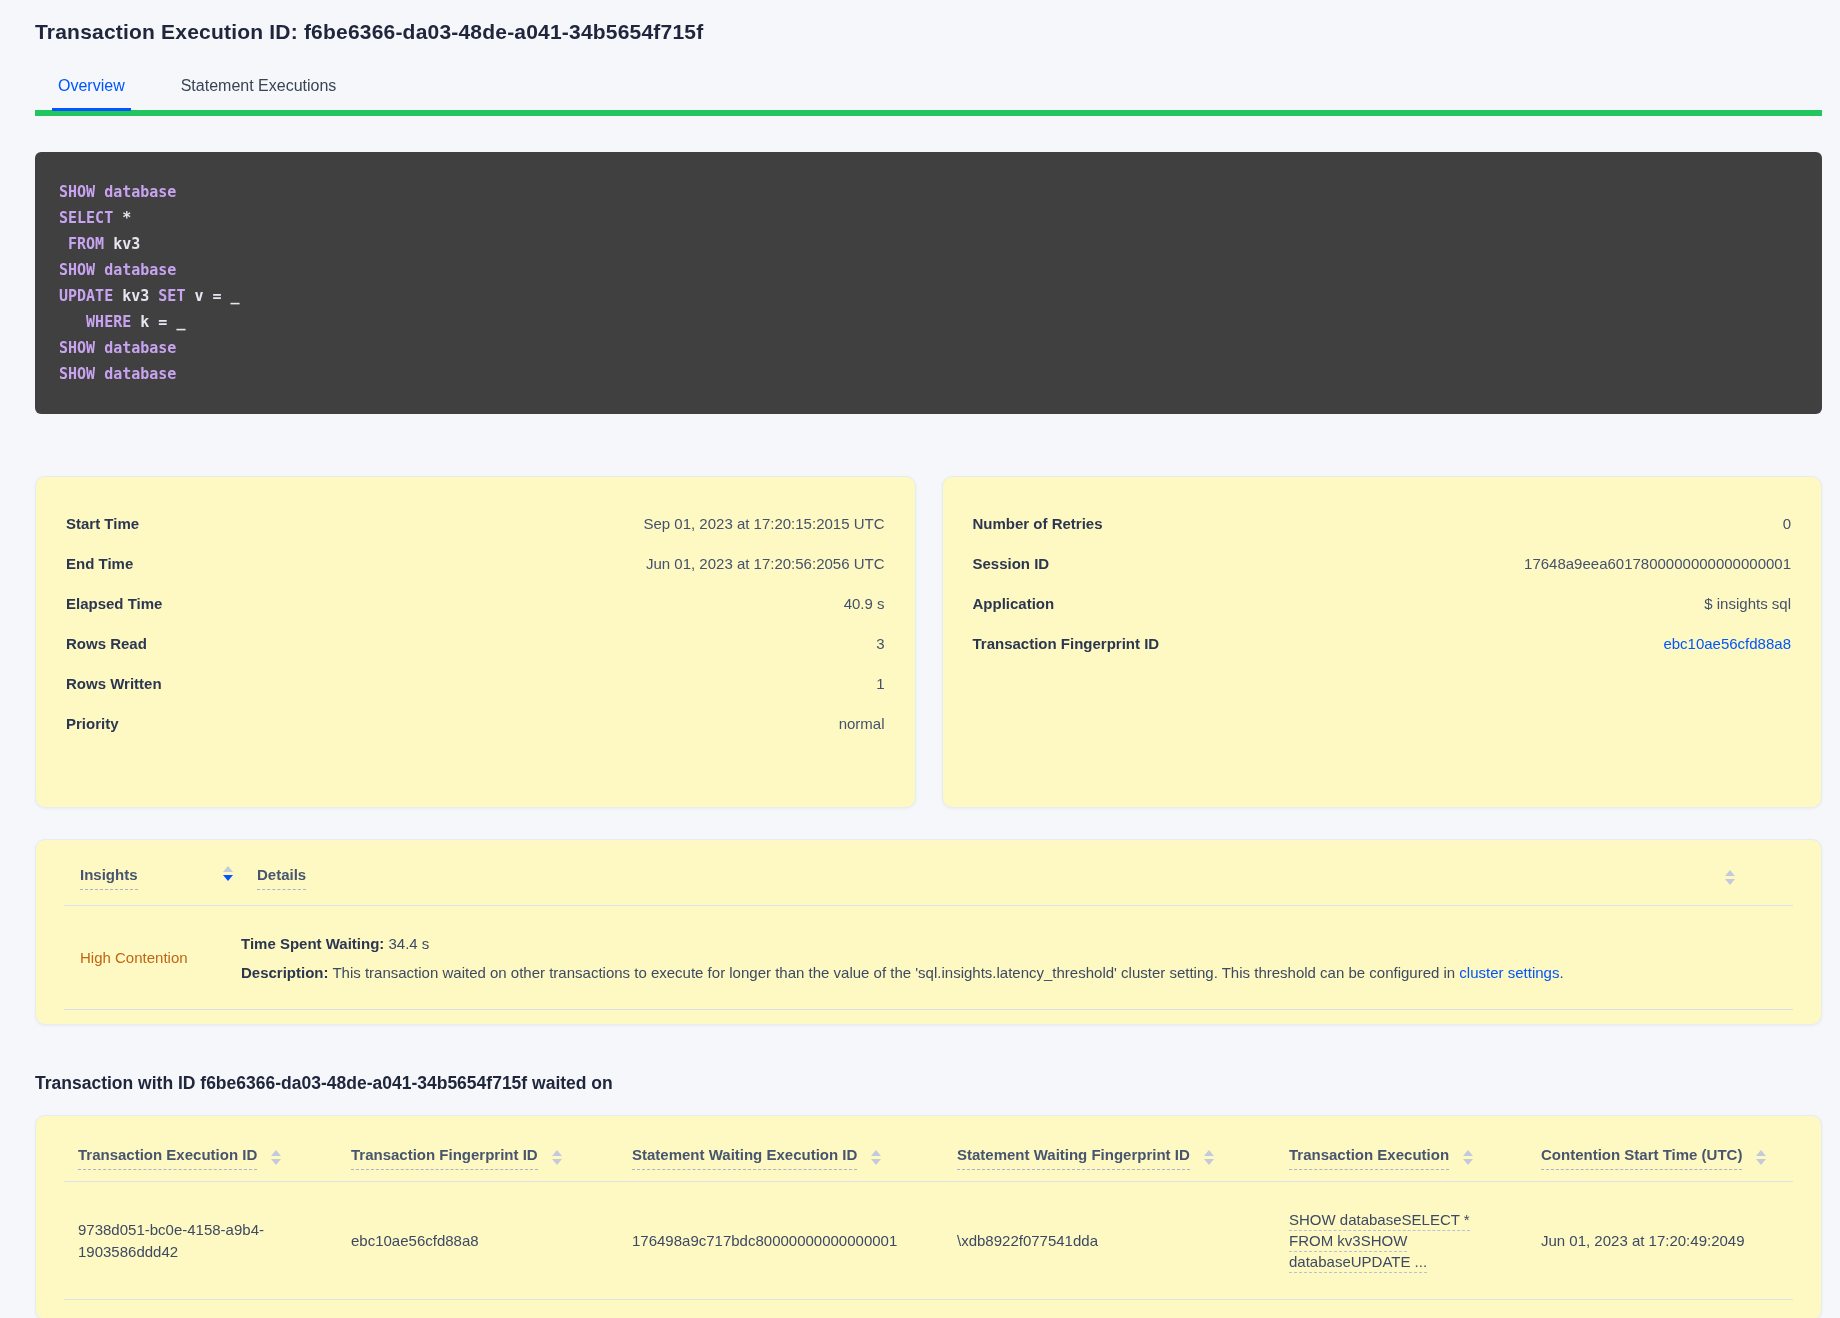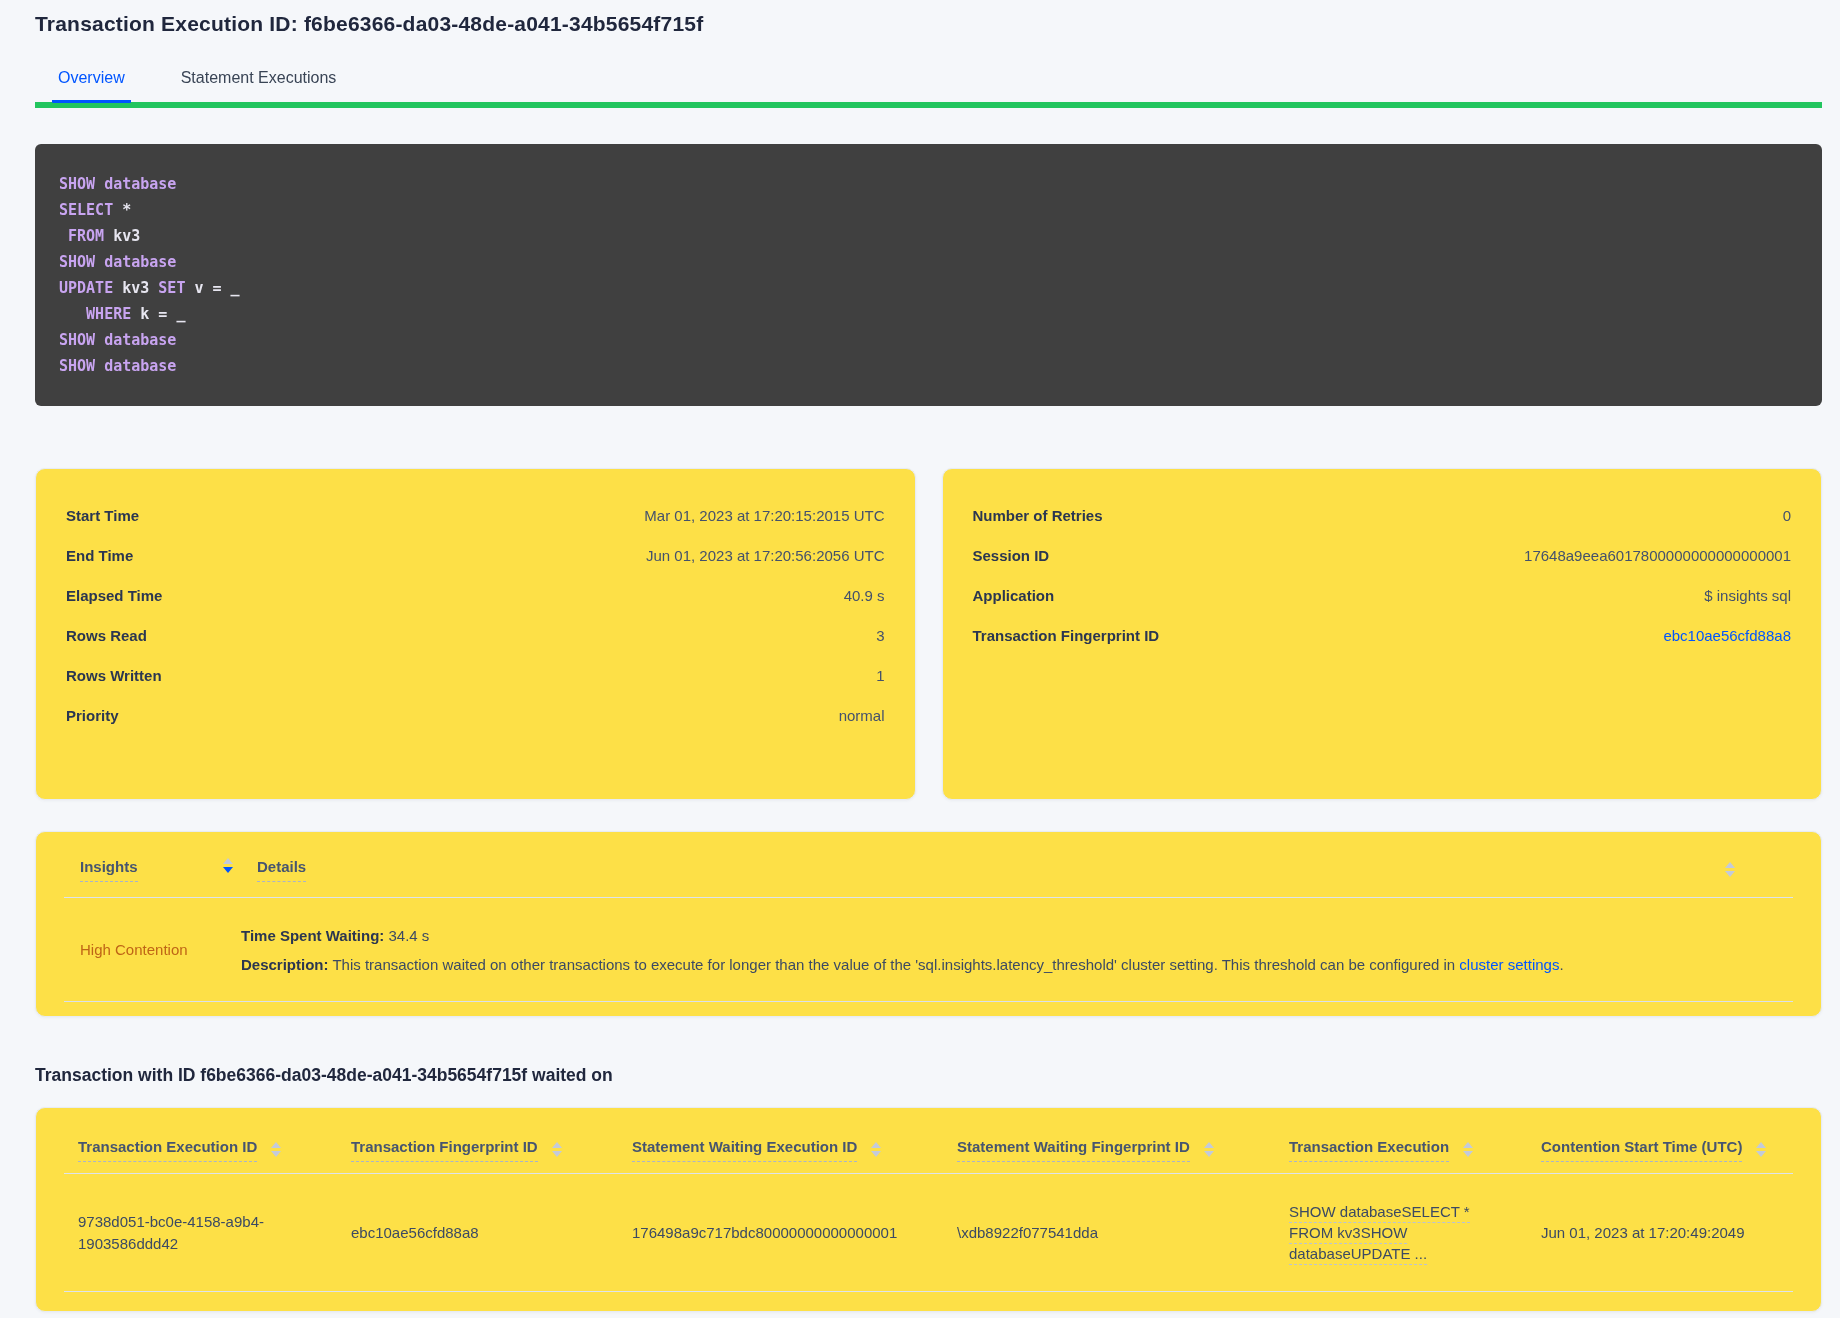--- a/index.html
+++ b/index.html
@@ -7,21 +7,21 @@
   body {
     background:#f5f7fa;
     font-family:"Liberation Sans", sans-serif;
     color:#3c4a63;
     overflow:hidden;
   }
   .content { padding:0 18px 0 35px; }
 
   
   .page-title {
-    margin-top:12px;
+    margin-top:20px;
     font-size:21px;
     font-weight:700;
     color:#20273d;
     letter-spacing:.2px;
   }
 
   
   .tabbar {
     margin-top:27px;
     display:flex;
@@ -54,21 +54,21 @@
     font-weight:700;
     line-height:26px;
     color:#e7e6f0;
     white-space:pre;
   }
   .tok-kw { color:#c8a4f0; }
   .tok-id { color:#e7e6f0; }
 
   
   .card {
-    background:#fde047;
+    background:#fef9c3;
     border:1px solid #e7ecf3;
     border-radius:10px;
     box-shadow:0 1px 3px rgba(44,58,92,.05);
   }
   .stats-row-wrap { margin-top:62px; display:flex; gap:26px; }
   .stats-card { flex:1; height:332px; padding:26px 30px 0 30px; }
   .stat-row {
     height:40px;
     display:flex;
     align-items:center;
@@ -143,21 +143,21 @@
     <div class="tab active">Overview</div>
     <div class="tab">Statement Executions</div>
   </div>
 
   <div class="sql-box" id="sql-box"><div><span class="tok-kw">SHOW database</span></div><div><span class="tok-kw">SELECT</span><span class="tok-id"> *</span></div><div><span class="tok-kw"> FROM</span><span class="tok-id"> kv3</span></div><div><span class="tok-kw">SHOW database</span></div><div><span class="tok-kw">UPDATE</span><span class="tok-id"> kv3 </span><span class="tok-kw">SET</span><span class="tok-id"> v = _</span></div><div><span class="tok-kw">   WHERE</span><span class="tok-id"> k = _</span></div><div><span class="tok-kw">SHOW database</span></div><div><span class="tok-kw">SHOW database</span></div></div>
 
   <div class="stats-row-wrap">
     <div class="card stats-card" id="stats-left">
         <div class="stat-row">
           <span class="stat-label">Start Time</span>
-          <span class="stat-value">Mar 01, 2023 at 17:20:15:2015 UTC</span>
+          <span class="stat-value">Sep 01, 2023 at 17:20:15:2015 UTC</span>
         </div>
         <div class="stat-row">
           <span class="stat-label">End Time</span>
           <span class="stat-value">Jun 01, 2023 at 17:20:56:2056 UTC</span>
         </div>
         <div class="stat-row">
           <span class="stat-label">Elapsed Time</span>
           <span class="stat-value">40.9 s</span>
         </div>
         <div class="stat-row">

